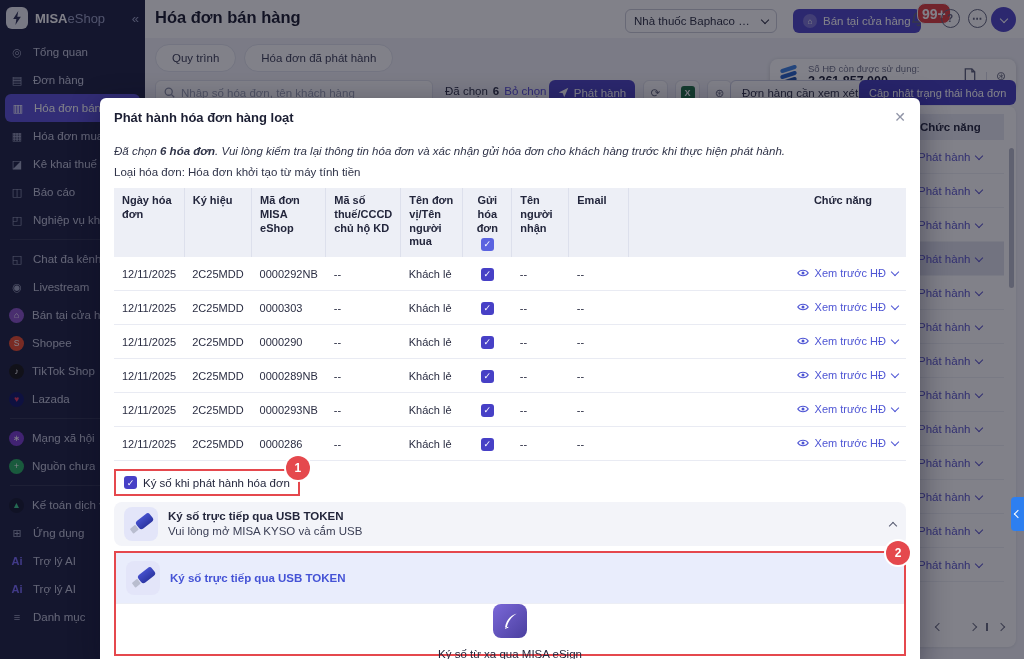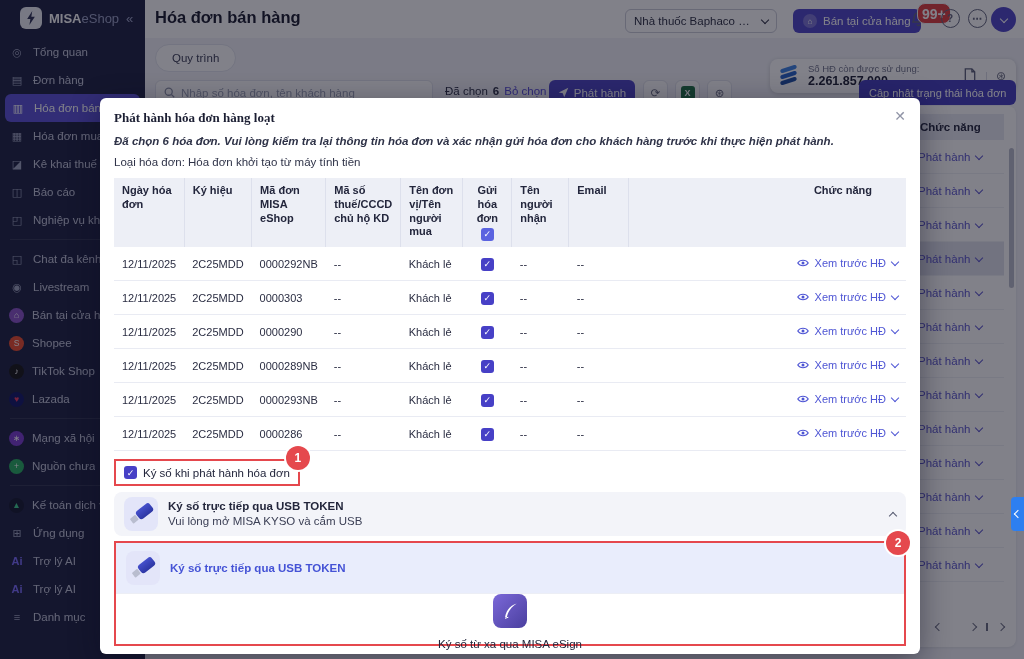--- a/index.html
+++ b/index.html
@@ -1,20 +1,20 @@
 <!DOCTYPE html>
 <html><head>
 <meta charset="utf-8">
 <style>
   html,body{margin:0;padding:0;background:#0c0d18;}
   .app{position:relative;width:1024px;height:659px;overflow:hidden;
        font-family:"Liberation Sans","DejaVu Sans",sans-serif;font-size:11.5px;color:#2a2d42;background:#f2f3f8;}
   
   .sidebar{position:absolute;left:0;top:0;bottom:0;width:145px;background:#1d2142;z-index:1;}
-  .brand{display:flex;align-items:center;gap:7px;height:36px;padding:0 20px;}
+  .brand{display:flex;align-items:center;gap:7px;height:36px;padding:0 6px;}
   .bolt{position:relative;width:22px;height:22px;border-radius:6px;background:#eceef4;flex:0 0 auto;}
   .bolt i{position:absolute;inset:3px;background:#2c3154;
           clip-path:polygon(58% 6%,26% 56%,46% 56%,40% 94%,74% 42%,52% 42%);}
   .brand-txt{color:#fff;font-size:13px;font-weight:bold;white-space:nowrap;}
   .brand-txt em{font-style:normal;font-weight:normal;color:#9aa0c4;}
   .collapse{margin-left:auto;color:#9aa0c4;font-size:13px;cursor:pointer;}
   .snav{position:absolute;top:38px;left:0;right:0;}
   .sitem{display:flex;align-items:center;gap:8px;height:28px;padding:0 9px;color:#c3c6da;cursor:pointer;}
   .sitem .gly{width:16px;text-align:center;font-size:11px;color:#9ea3bf;flex:0 0 auto;}
   .sitem .lbl{white-space:nowrap;overflow:hidden;text-overflow:ellipsis;max-width:100px;}
@@ -91,24 +91,24 @@
   .ch.up{transform:rotate(-135deg);margin-top:3px;}
   .ch.left{transform:rotate(135deg);}
   .ch.right{transform:rotate(-45deg);}
   
   .overlay{position:absolute;inset:0;background:rgba(13,14,28,.52);z-index:10;}
   .edgetab{position:absolute;left:1011px;top:497px;width:13px;height:34px;background:#2d7ff0;border-radius:4px 0 0 4px;
        z-index:11;display:flex;align-items:center;justify-content:center;color:#fff;}
   
   .modal{position:absolute;left:100px;top:98px;width:820px;background:#fff;border-radius:6px;z-index:20;
        box-shadow:0 8px 30px rgba(10,12,30,.45);padding:12px 14px 8px;box-sizing:border-box;}
-  .mhead{display:flex;align-items:flex-start;font-family:Liberation Serif, serif;}
+  .mhead{display:flex;align-items:flex-start;}
   .mtitle{font-size:13px;font-weight:bold;color:#1c1f33;}
   .mclose{margin-left:auto;color:#9094a6;font-size:14px;line-height:1;cursor:pointer;}
-  .mdesc{margin-top:9px;font-style:italic;color:#2f3348;font-weight:bold;}
+  .mdesc{margin-top:20px;font-style:italic;color:#2f3348;}
   .mtype{margin-top:9px;color:#2f3348;}
   table.mtab{width:100%;border-collapse:collapse;margin-top:10px;font-size:11px;}
   .mtab th{background:#edeff6;text-align:left;padding:6px 8px;vertical-align:top;font-weight:bold;color:#23263c;
        line-height:1.25;border-right:1px solid #dde0ec;}
   .mtab th:last-child{border-right:none;text-align:right;padding-right:34px;}
   .mtab th.cc{text-align:center;}
   .mtab td{height:33px;padding:0 8px;border-bottom:1px solid #e9ebf3;color:#2a2d42;}
   .mtab td.cc{text-align:center;}
   .mtab td.act{text-align:right;}
   .actwrap{display:inline-flex;align-items:center;gap:6px;color:#4e55d4;}
@@ -289,20 +289,21 @@
           <path d="M2 1 h7 l3 3 v11 h-10 Z"></path>
             <path d="M9 1 v3 h3"></path>
         </svg>
       </span>
       <span class="hdsep">|</span>
       <span style="color:#6a6e82;font-size:12px">⊛</span>
     </div>
 
     <div class="tabs">
       <div class="tab" id="tab0">Quy trình</div>
+      <div class="tab" id="tab2">Hóa đơn đã phát hành</div>
     </div>
 
     <div class="search">
       <svg width="11" height="11" viewBox="0 0 14 14" fill="none" stroke="#8d93a8" stroke-width="1.6">
         <circle cx="6" cy="6" r="4.5"></circle>
           <path d="M9.5 9.5 L13 13"></path>
       </svg>
       <span>Nhập số hóa đơn, tên khách hàng</span>
     </div>
     <div class="selinfo">
@@ -314,20 +315,21 @@
       <svg width="11" height="11" viewBox="0 0 16 16">
           <path d="M1 8 L15 1 L9 15 L7 9 Z" fill="#fff"></path>
         </svg>
       <span>Phát hành</span>
     </div>
     <div class="icobtn" style="left:498px">⟳</div>
     <div class="icobtn" style="left:530px">
         <span class="xls">X</span>
       </div>
     <div class="icobtn" style="left:562px">⊛</div>
+    <div class="outbtn">Đơn hàng cần xem xét</div>
     <div class="updbtn">Cập nhật trạng thái hóa đơn</div>
 
     <div class="panel">
       <div class="fcol">
         <div class="fhead">Chức năng</div>
         <div id="frows">
             <div class="frow">
               <span>Phát hành</span>
               <span class="ch down"></span>
             </div>

